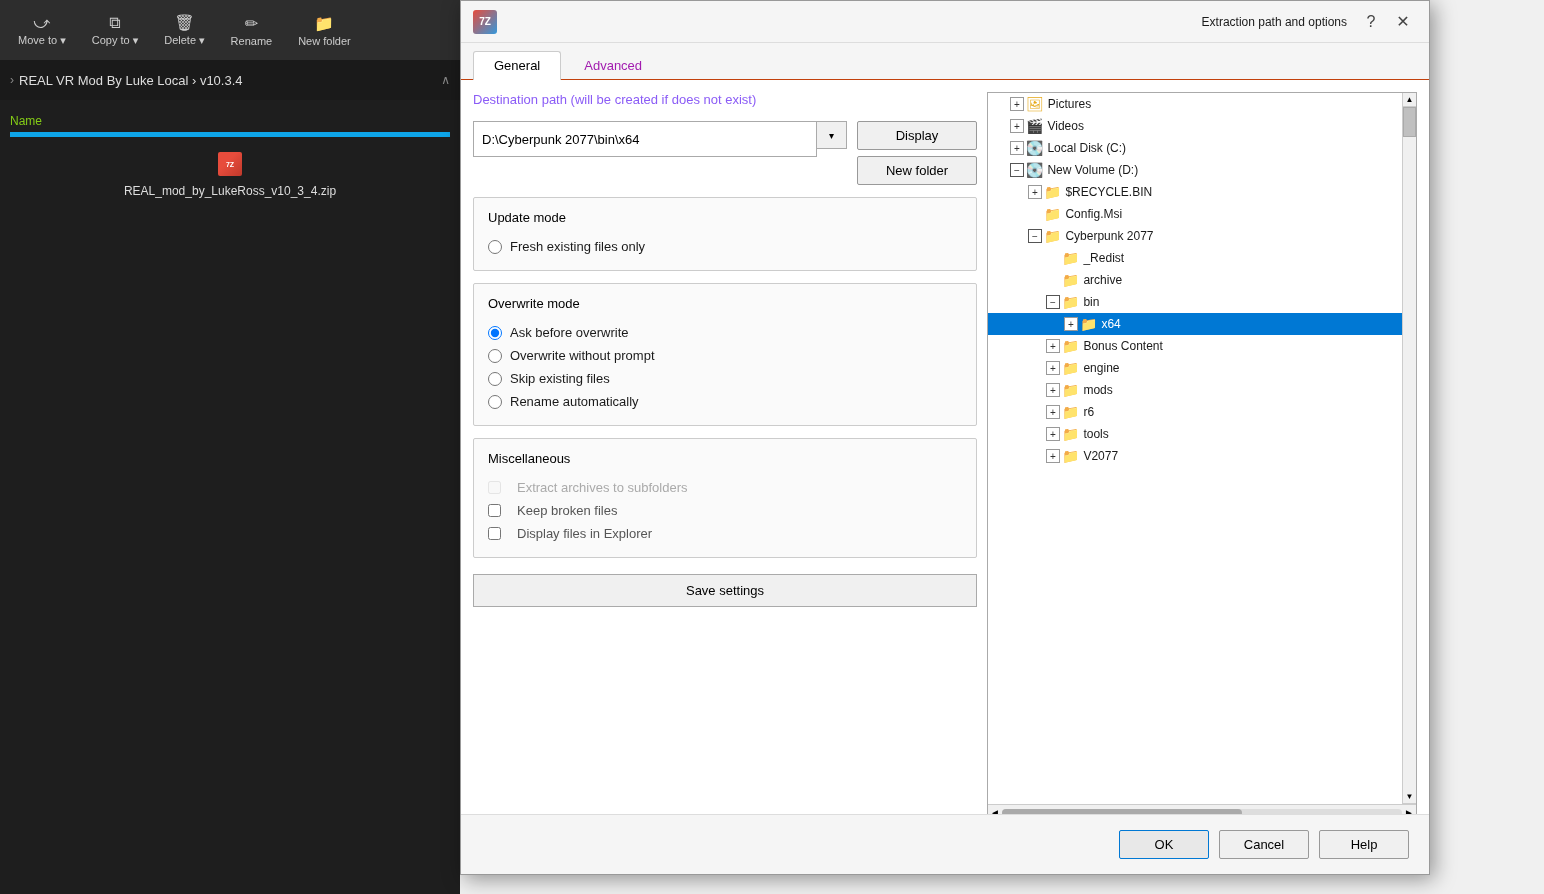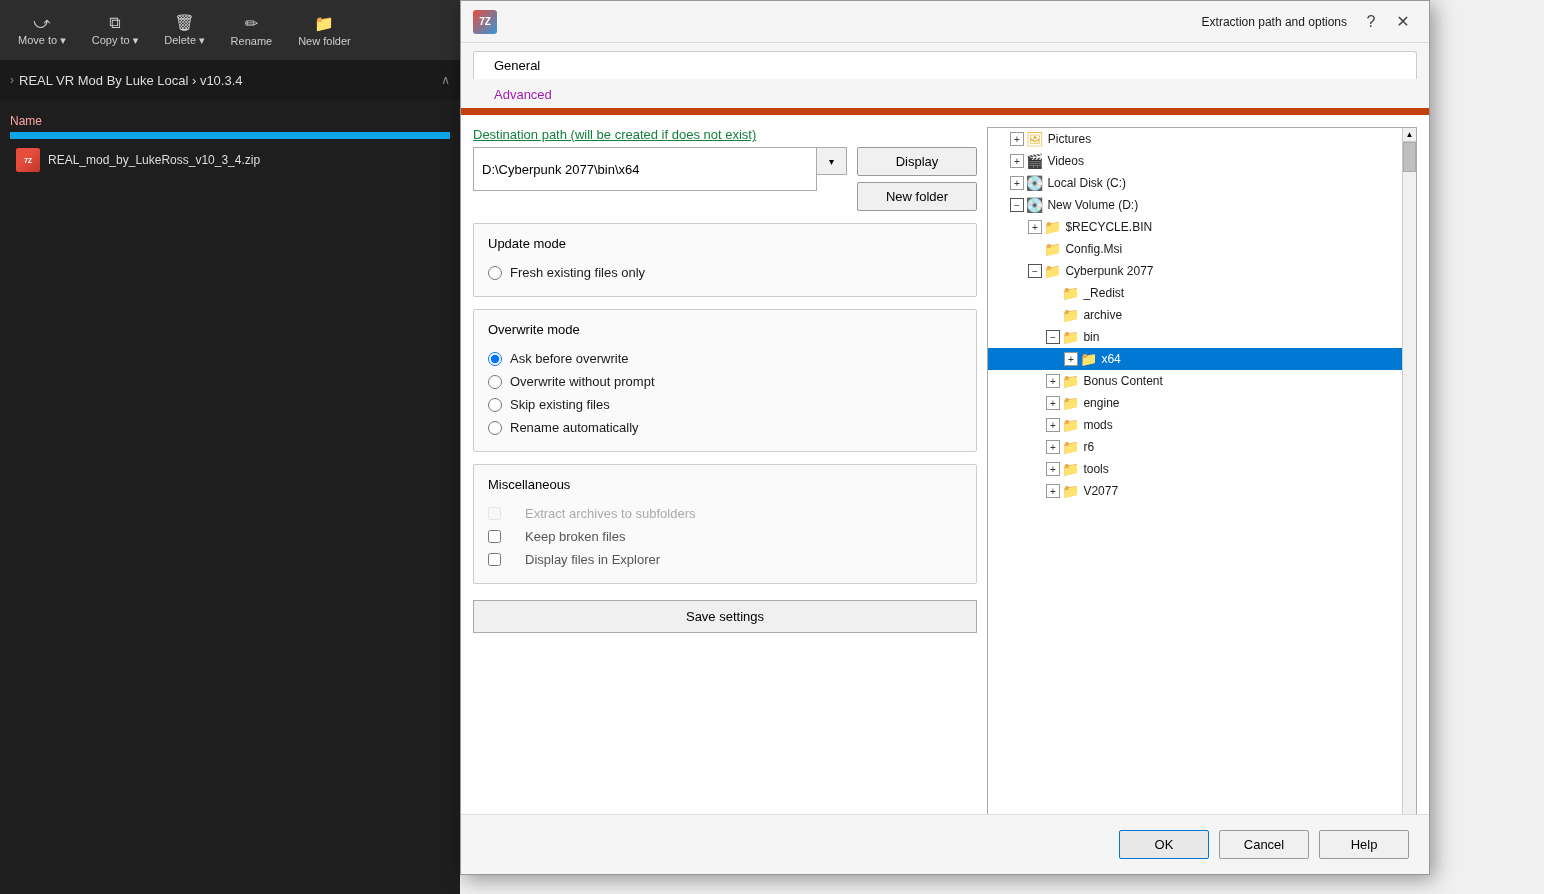--- a/index.html
+++ b/index.html
@@ -63,34 +63,35 @@
     .file-list {
       position: absolute;
       top: 100px; left: 0;
       width: 460px;
       bottom: 0;
       background: #1e1e1e;
       padding: 10px;
     }
 
     .col-header {
-      color: #fca5a5;
+      color: #84cc16;
       font-size: 12px;
       padding: 4px 0;
-      border-bottom: 7px solid #0ea5e9;
-      margin-bottom: 5px;
+      border-bottom: 5px solid #0ea5e9;
+      margin-bottom: 11px;
     }
 
     .file-item {
       display: flex;
       align-items: center;
       gap: 8px;
       padding: 4px 6px;
       color: #ddd;
       border-radius: 3px;
+      flex-direction: column;
     }
     .file-icon {
       width: 24px;
       height: 24px;
       background: linear-gradient(135deg, #e74c3c 40%, #c0392b 100%);
       border-radius: 2px;
       display: flex;
       align-items: center;
       justify-content: center;
       font-size: 8px;
@@ -164,24 +165,23 @@
       font-size: 16px;
       color: #444;
       cursor: pointer;
       border-radius: 3px;
     }
 
     
     .tabs-bar {
       display: flex;
       padding: 8px 12px 0;
-      border-bottom: 7px solid #c2410c;
+      border-bottom: 1px solid #c2410c;
       background: #f5f5f5;
       gap: 2px;
-      flex-direction: column;
     }
 
     .tab {
       padding: 6px 20px;
       cursor: pointer;
       font-size: 13px;
       color: #a21caf;
       border: 1px solid transparent;
       border-bottom: none;
       border-radius: 3px 3px 0 0;
@@ -205,33 +205,32 @@
     .left-panel {
       flex: 1;
       display: flex;
       flex-direction: column;
       gap: 12px;
     }
 
     
     .dest-label {
       font-size: 13px;
-      color: #15803d;
-      margin-bottom: 5px;
-      text-decoration: underline;
+      color: #8b5cf6;
+      margin-bottom: 14px;
     }
 
     .path-input-row {
       display: flex;
       gap: 0;
     }
 
     .path-input {
       flex: 1;
-      height: 44px;
+      height: 36px;
       border: 1px solid #aaa;
       padding: 0 8px;
       font-size: 13px;
       background: white;
       outline: none;
     }
 
     .path-dropdown-btn {
       width: 30px;
       height: 28px;
@@ -289,21 +288,21 @@
 
     .radio-row input[type="radio"] {
       cursor: pointer;
       width: 14px;
       height: 14px;
     }
 
     .check-row {
       display: flex;
       align-items: center;
-      gap: 24px;
+      gap: 16px;
       padding: 4px 0;
       font-size: 13px;
       color: #555;
     }
 
     .check-row input[type="checkbox"] {
       cursor: pointer;
       width: 13px;
       height: 13px;
     }

